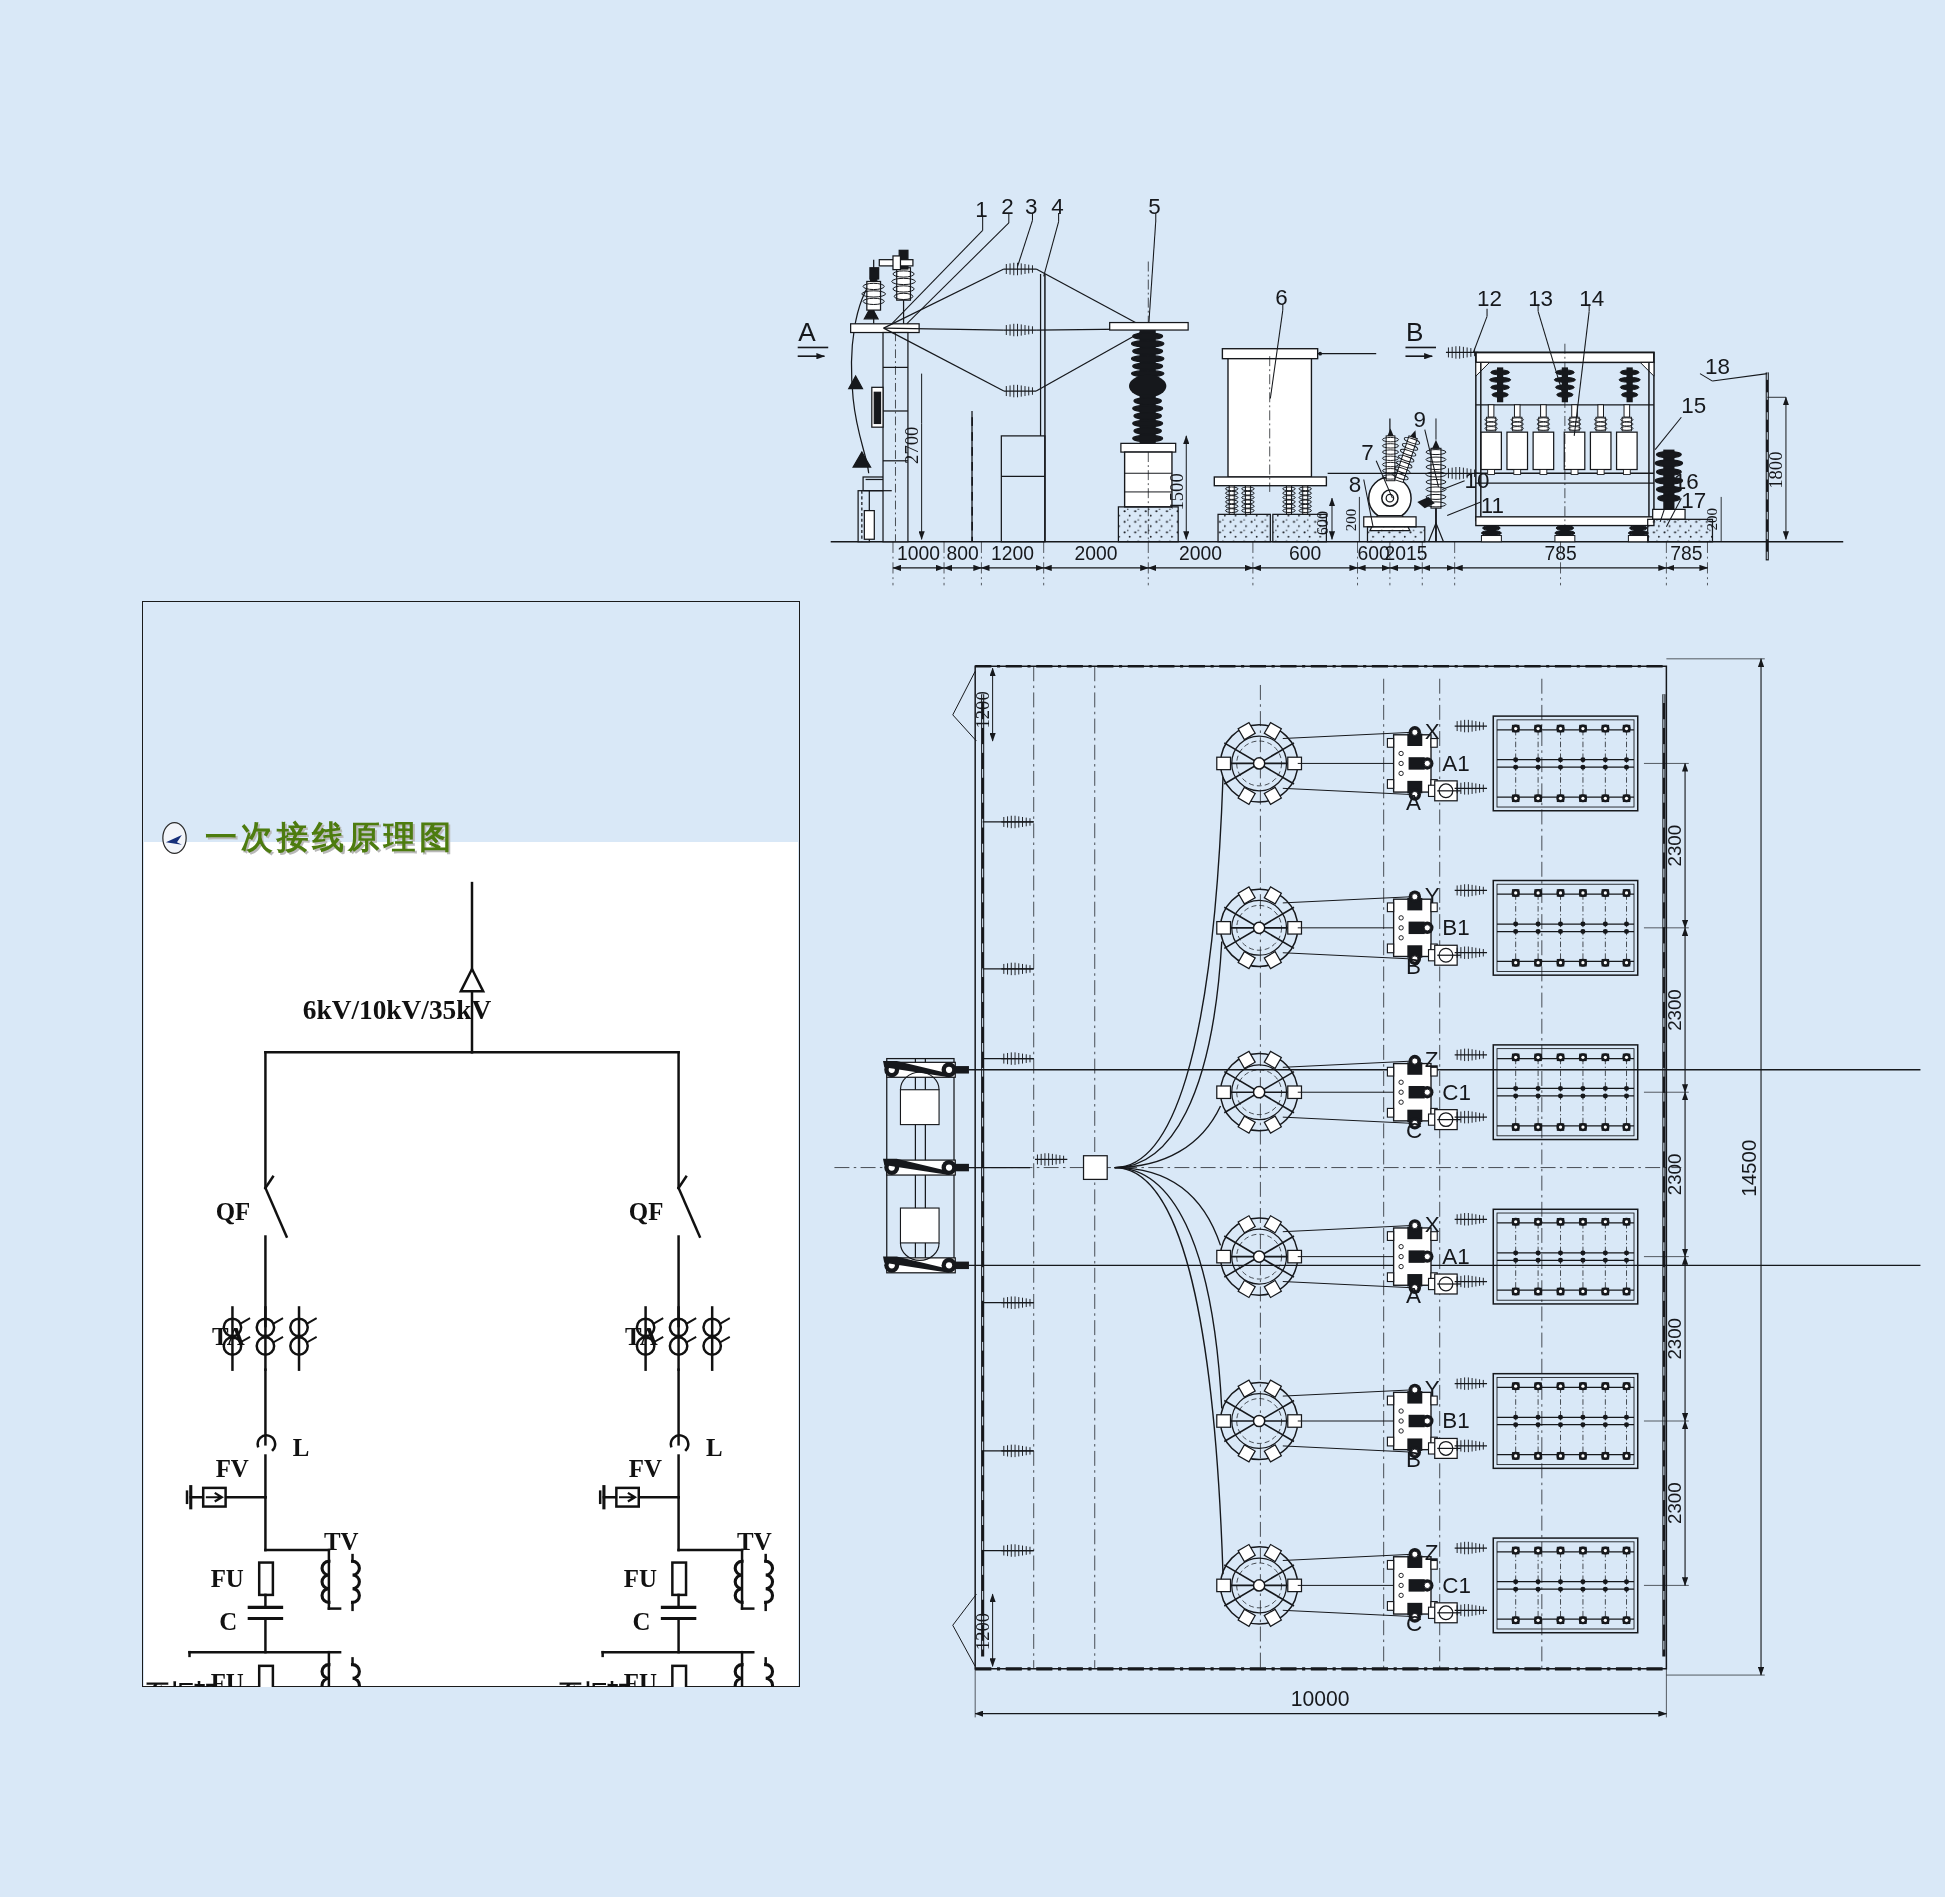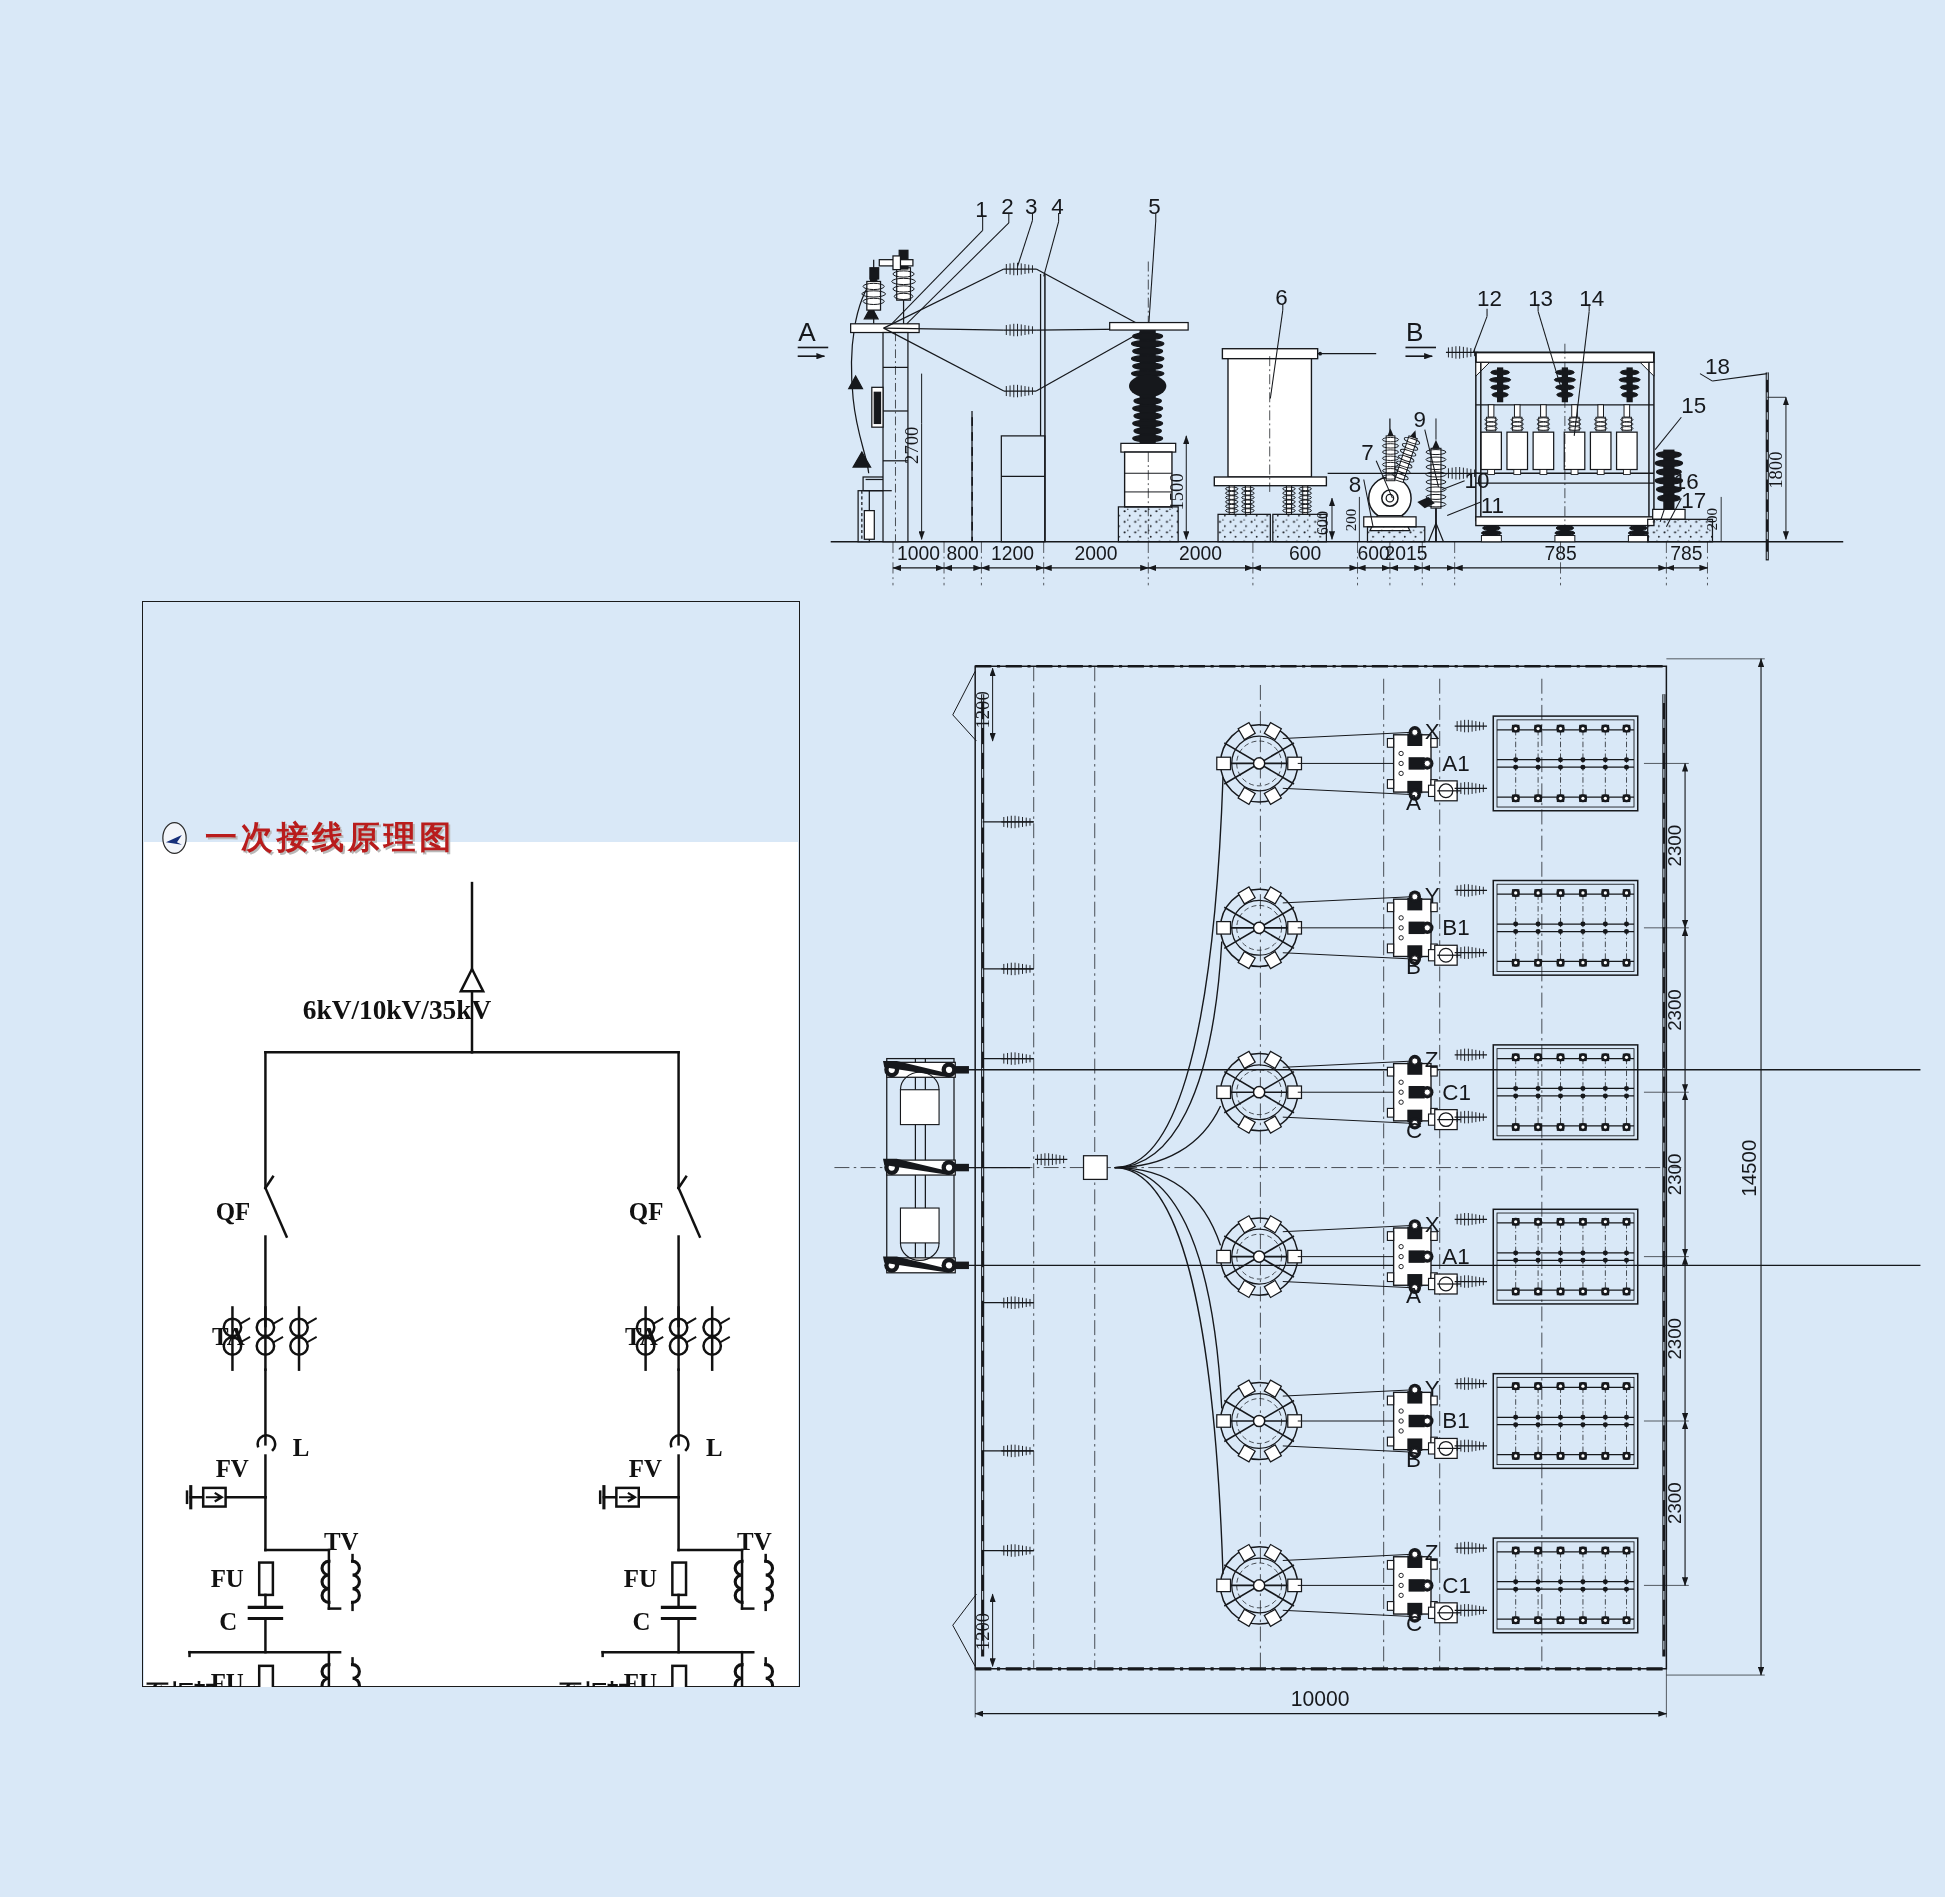--- a/index.html
+++ b/index.html
@@ -7,21 +7,21 @@
        font-family:"Liberation Serif",serif;color:#12161c;}
   .sheet{position:absolute;inset:0;background:#d9e8f7;}
   svg{display:block;}
   .abs{position:absolute;}
 
   
   #schematic-panel{position:absolute;left:142px;top:601px;width:658px;height:1086px;
       border:1.9px solid #1b1b1b;box-sizing:border-box;}
   #schematic-white{position:absolute;left:144px;top:842px;width:654px;height:844px;background:#ffffff;}
   #schematic-title{position:absolute;left:205px;top:816px;font-size:32px;font-weight:bold;
-      letter-spacing:3.7px;color:#b91c1c;text-shadow:1.9px 1.9px 0 #b9b9b9;
+      letter-spacing:3.7px;color:#4d7c0f;text-shadow:1.9px 1.9px 0 #b9b9b9;
       font-family:"DejaVu Sans",sans-serif;white-space:nowrap;}
   #title-badge{position:absolute;left:161px;top:821px;width:27px;height:34px;}
 </style>
 </head>
 <body>
 
 <div class="sheet">
 
 <svg width="1946" height="1898" viewBox="0 0 3125 3048">
   <defs>

